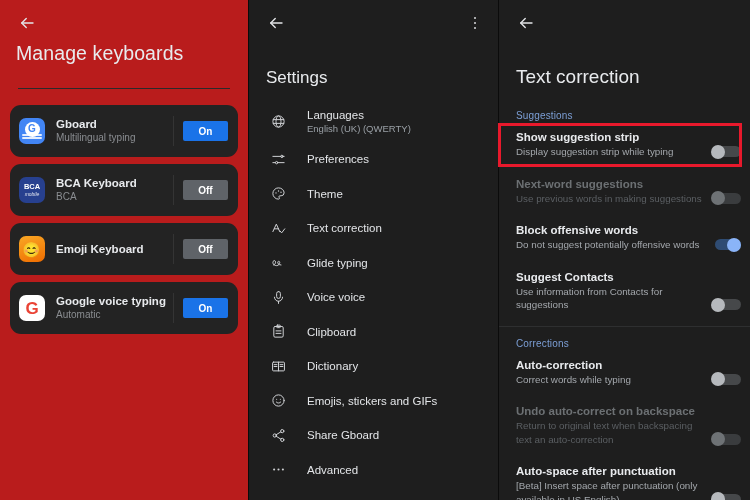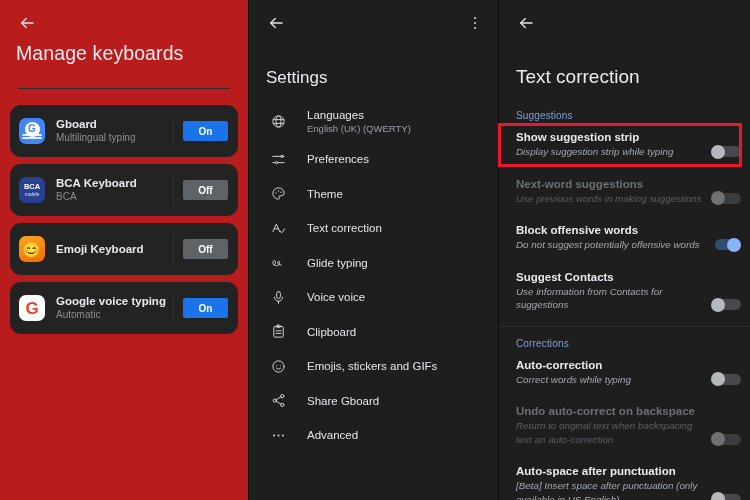--- a/index.html
+++ b/index.html
@@ -108,21 +108,21 @@
   }
   .p3-back { position: absolute; left: 14px; top: 10px; width: 26px; height: 26px;
              display: flex; align-items: center; justify-content: center; }
   .p3-title { position: absolute; left: 17px; top: 66px; font-size: 19px; color: #e8eaed; }
   .sect-head { font-size: 10px; color: #7c9fd6; padding: 0 0 0 17px; height: 18px;
                display: flex; align-items: flex-end; font-weight: 400; letter-spacing: .15px; }
   .tc-list { position: absolute; left: 0; top: 103px; width: 252px; }
   .tc-row { display: flex; align-items: flex-end; padding: 9px 10px 9px 17px; }
   .tc-txt { flex: 1; min-width: 0; padding-right: 6px; }
   .tc-label { font-size: 11.5px; color: #e8eaed; font-weight: 700; line-height: 15px; }
-  .tc-sub   { font-size: 9.8px; color: #a4a8ad; line-height: 13.5px; font-style: italic; }
+  .tc-sub   { font-size: 9.8px; color: #a4a8ad; line-height: 13.5px; }
   .tc-row.dim .tc-label { color: #6c7073; }
   .tc-row.dim .tc-sub   { color: #5b5f63; }
   .sw { width: 30px; height: 14px; position: relative; flex: none; margin-top: 4px; }
   .sw .track {
     position: absolute; right: 0; top: 1.5px; width: 26px; height: 11px; border-radius: 6px;
     background: #46484a;
   }
   .sw .knob {
     position: absolute; left: 0; top: 0; width: 14px; height: 14px; border-radius: 50%;
     background: #b6b9bd;
@@ -325,20 +325,35 @@
             <rect x="9" y="1.8" width="6" height="4" rx="1.2"></rect>
             <line x1="8" y1="11" x2="16" y2="11"></line>
               <line x1="8" y1="15" x2="16" y2="15"></line>
           </svg>
         </div>
         <div class="s-txt">
             <div class="s-label">Clipboard</div>
           </div>
       </div>
 
+      <div class="s-row">
+        <div class="s-ico">
+          <svg width="15" height="15" viewBox="0 0 24 24" fill="none" stroke="currentColor" stroke-width="1.6" stroke-linecap="round">
+            <rect x="2.5" y="5" width="19" height="14" rx="1.5"></rect>
+              <line x1="12" y1="5" x2="12" y2="19"></line>
+            <line x1="5" y1="9" x2="9.5" y2="9"></line>
+              <line x1="5" y1="12" x2="9.5" y2="12"></line>
+            <line x1="14.5" y1="9" x2="19" y2="9"></line>
+              <line x1="14.5" y1="12" x2="19" y2="12"></line>
+          </svg>
+        </div>
+        <div class="s-txt">
+            <div class="s-label">Dictionary</div>
+          </div>
+      </div>
 
       <div class="s-row">
         <div class="s-ico">
           <svg width="15" height="15" viewBox="0 0 24 24" fill="none" stroke="currentColor" stroke-width="1.6" stroke-linecap="round">
             <circle cx="12" cy="12" r="9"></circle>
             <circle cx="9" cy="10" r=".9" fill="currentColor" stroke="none"></circle>
             <circle cx="15" cy="10" r=".9" fill="currentColor" stroke="none"></circle>
             <path d="M8.5 14.5a4.3 4.3 0 0 0 7 0"></path>
           </svg>
         </div>

